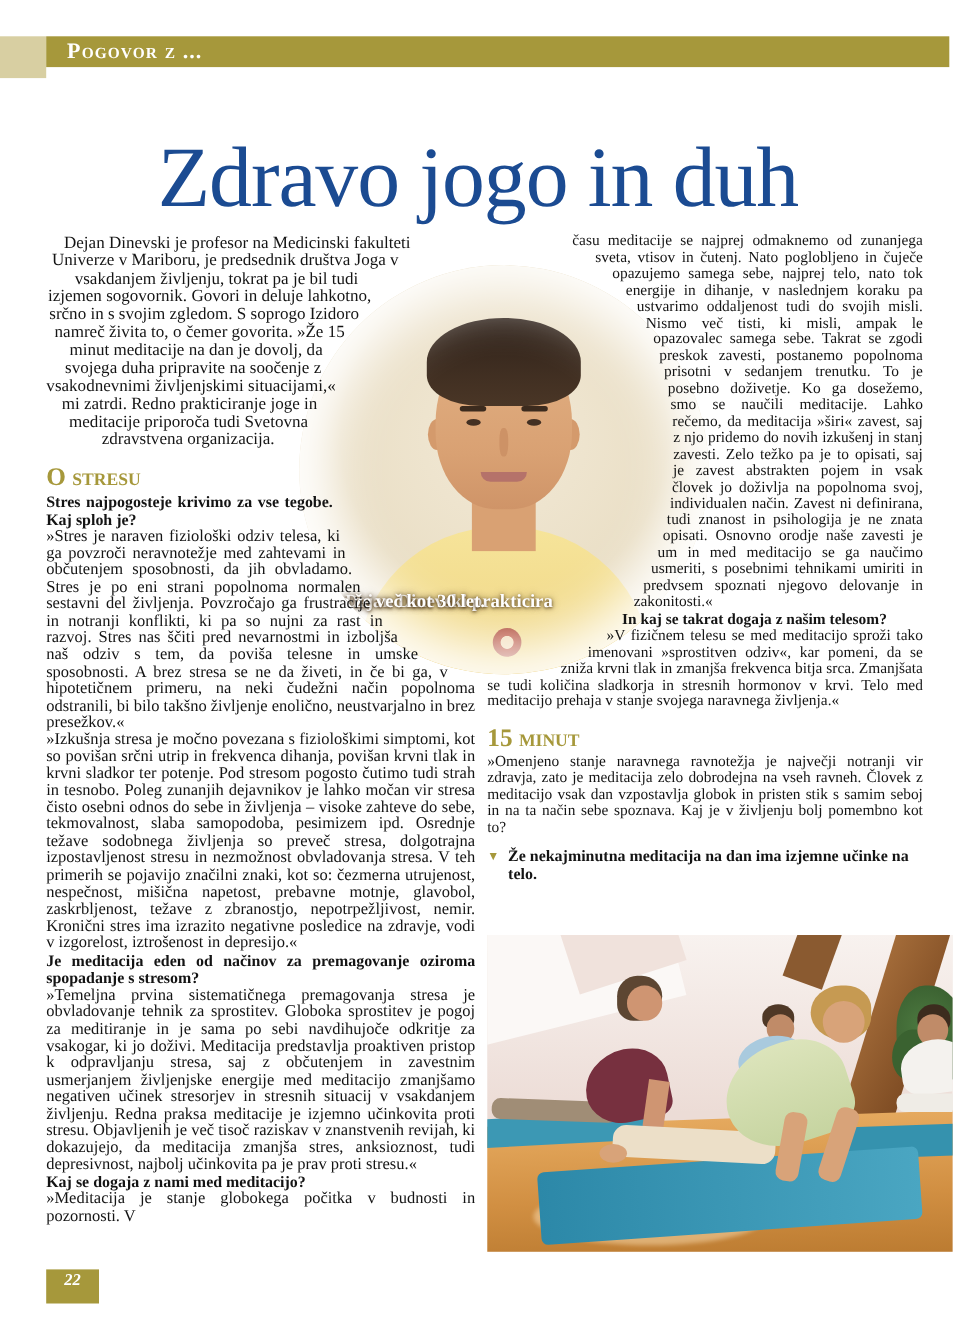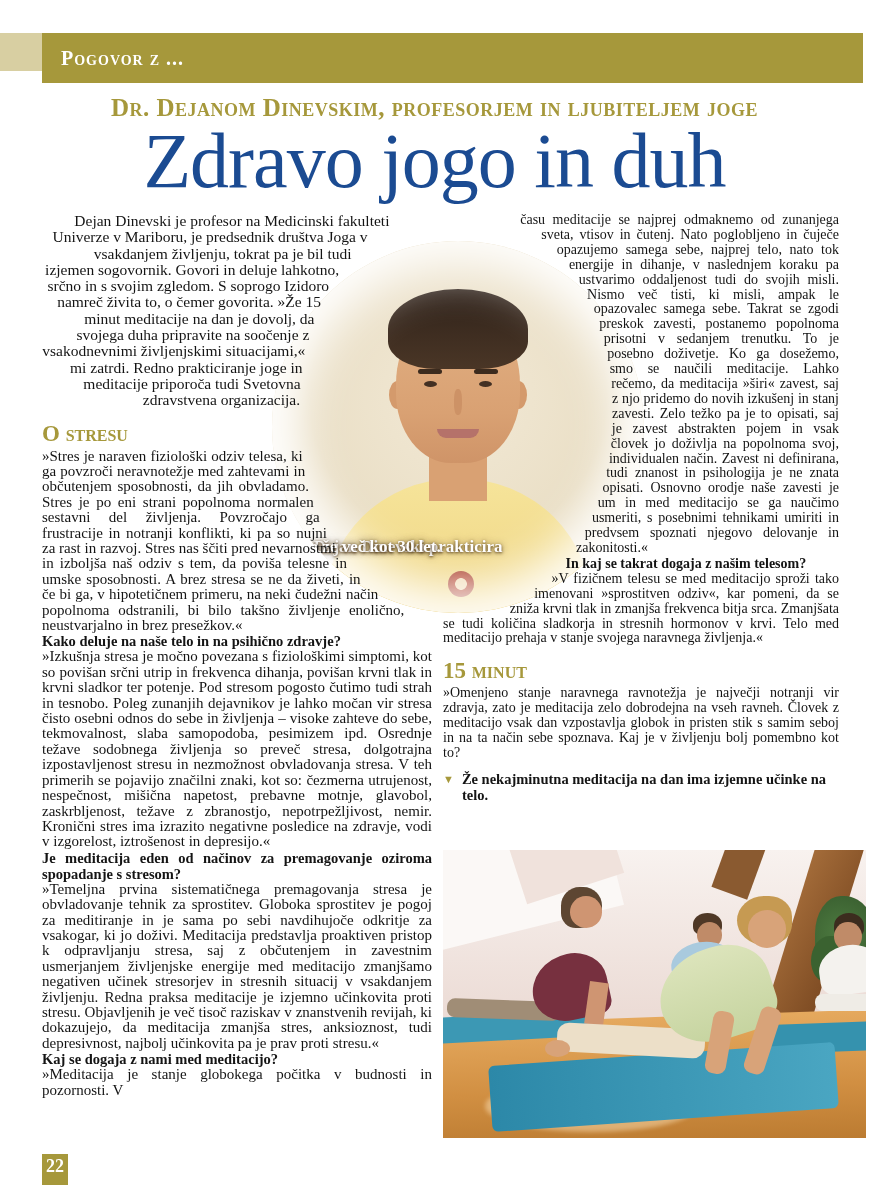--- a/index.html
+++ b/index.html
@@ -1,37 +1,37 @@
 <!DOCTYPE html>
 <html lang="sl"><head>
 <meta charset="utf-8">
 <style>
   html,body{margin:0;padding:0;background:#ffffff;}
   #page{position:relative;width:869px;height:1200px;background:#ffffff;overflow:hidden;
         font-family:"Liberation Serif", serif;color:#141414;}
 
   
   .tan-block{position:absolute;left:0;top:33px;width:42px;height:38px;background:#d8cfa2;}
-  .gold-band{position:absolute;left:42px;top:33px;width:821px;height:50px;background:#a6983b;
+  .gold-band{position:absolute;left:42px;top:33px;width:821px;height:28px;background:#a6983b;
              display:flex;align-items:center;}
   .kicker{font-variant:small-caps;font-weight:bold;font-size:20px;color:#ffffff;
           letter-spacing:1px;padding-left:19px;}
 
   
   .subtitle{position:absolute;left:0;right:0;top:94px;text-align:center;
             font-variant:small-caps;font-weight:bold;font-size:25px;color:#a6983b;letter-spacing:.5px;}
   .main-title{position:absolute;left:0;right:0;top:118px;text-align:center;
               font-size:78px;line-height:86px;color:#1b4b92;letter-spacing:-1px;}
 
   
   .col{position:absolute;top:213px;z-index:3;}
   .col-left{left:42px;width:390px;}
   .col-right{left:443px;width:396px;}
   .col p{margin:0;}
-  .intro{font-size:15.5px;line-height:16.3px;text-align:right;}
+  .intro{font-size:15.5px;line-height:16.3px;text-align:center;}
   .bodytx{font-size:15px;line-height:15.4px;text-align:justify;}
   .col-right .bodytx{font-size:14px;line-height:14.9px;}
   .question{font-weight:bold;font-size:14.5px;line-height:16px;margin-top:9px;text-align:justify;}
   .col-right .question{font-size:14px;}
   .gold-head{font-variant:small-caps;font-weight:bold;font-size:23px;line-height:25px;
              color:#a6983b;margin-top:12px;margin-bottom:3px;}
   .wrap-left{float:right;width:172px;height:395px;
              shape-outside:ellipse(150px 196px at 196px 199px);shape-margin:6px;}
   .wrap-right{float:left;width:210px;height:407px;
               shape-outside:ellipse(150px 196px at 13px 199px);shape-margin:6px;}
@@ -109,34 +109,33 @@
   .p3-foot{left:24%;top:66%;width:6%;height:6%;background:#d8a379;border-radius:50%;}
   .p3-torso{left:51%;top:34%;width:27%;height:32%;
             background:linear-gradient(180deg,#dce4bb,#c6d4a0);
             border-radius:55% 45% 30% 50%;transform:rotate(-18deg);}
   .p3-arm1{left:63%;top:56%;width:5%;height:22%;background:#d8a379;transform:rotate(10deg);border-radius:8px;}
   .p3-arm2{left:73%;top:54%;width:5%;height:24%;background:#d8a379;transform:rotate(18deg);border-radius:8px;}
   .p3-hair{left:69.5%;top:16%;width:13%;height:17%;background:#c69a52;border-radius:60% 50% 50% 60%;}
   .p3-head{left:72%;top:21%;width:9%;height:13%;background:#d8a379;border-radius:50%;}
 
   
-  .page-num{position:absolute;left:42px;top:1154px;width:26px;height:31px;background:#a6983b;
-            color:#ffffff;font-weight:bold;font-size:18px;display:flex;align-items:flex-start;
-            justify-content:center;padding-top:2px;box-sizing:border-box;z-index:4;}
+  .page-num{position:absolute;left:42px;top:1154px;width:48px;height:31px;background:#a6983b;
+            color:#ffffff;font-weight:bold;font-size:15px;display:flex;align-items:flex-start;
+            justify-content:center;padding-top:2px;box-sizing:border-box;z-index:4;font-style:italic;}
 </style>
 </head>
 <body>
 
 <div id="page">
 
   <div class="tan-block"></div>
   <div class="gold-band">
     <span class="kicker">Pogovor z ...</span>
   </div>
-  <div class="subtitle">Dr. Dejanom Dinevskim, profesorjem in ljubiteljem joge</div>
   <div class="main-title">Zdravo jogo in duh</div>
 
   <div class="portrait">
     <div class="pt-shirt"></div>
     <div class="pt-badge"></div>
     <div class="pt-neck"></div>
     <div class="pt-ear l"></div>
     <div class="pt-ear r"></div>
     <div class="pt-head"></div>
     <div class="pt-hair"></div>
@@ -150,22 +149,22 @@
     <div class="pt-caption">
       <div>Dr. Dejan Dinevski prakticira</div>
       <div>jogo že več kot 30 let.</div>
     </div>
   </div>
 
   <div class="col col-left">
     <div class="wrap-left"></div>
     <p class="intro">Dejan Dinevski je profesor na Medicinski fakulteti Univerze v Mariboru, je predsednik društva Joga v vsakdanjem življenju, tokrat pa je bil tudi izjemen sogovornik. Govori in deluje lahkotno, srčno in s svojim zgledom. S soprogo Izidoro namreč živita to, o čemer govorita. »Že 15 minut meditacije na dan je dovolj, da svojega duha pripravite na soočenje z vsakodnevnimi življenjskimi situacijami,« mi zatrdi. Redno prakticiranje joge in meditacije priporoča tudi Svetovna zdravstvena organizacija.</p>
     <div class="gold-head">O stresu</div>
+    <p class="question">Stres najpogosteje krivimo za vse tegobe. Kaj sploh je?</p>
     <p class="bodytx">»Stres je naraven fiziološki odziv telesa, ki ga povzroči neravnotežje med zahtevami in občutenjem sposobnosti, da jih obvladamo. Stres je po eni strani popolnoma normalen sestavni del življenja. Povzročajo ga frustracije in notranji konflikti, ki pa so nujni za rast in razvoj. Stres nas ščiti pred nevarnostmi in izboljša naš odziv s tem, da poviša telesne in umske sposobnosti. A brez stresa se ne da živeti, in če bi ga, v hipotetičnem primeru, na neki čudežni način popolnoma odstranili, bi bilo takšno življenje enolično, neustvarjalno in brez presežkov.«</p>
-    <p class="question">Kako deluje na naše telo in na psihično zdravje?</p>
     <p class="bodytx">»Izkušnja stresa je močno povezana s fiziološkimi simptomi, kot so povišan srčni utrip in frekvenca dihanja, povišan krvni tlak in krvni sladkor ter potenje. Pod stresom pogosto čutimo tudi strah in tesnobo. Poleg zunanjih dejavnikov je lahko močan vir stresa čisto osebni odnos do sebe in življenja – visoke zahteve do sebe, tekmovalnost, slaba samopodoba, pesimizem ipd. Osrednje težave sodobnega življenja so preveč stresa, dolgotrajna izpostavljenost stresu in nezmožnost obvladovanja stresa. V teh primerih se pojavijo značilni znaki, kot so: čezmerna utrujenost, nespečnost, mišična napetost, prebavne motnje, glavobol, zaskrbljenost, težave z zbranostjo, nepotrpežljivost, nemir. Kronični stres ima izrazito negativne posledice na zdravje, vodi v izgorelost, iztrošenost in depresijo.«</p>
     <p class="question">Je meditacija eden od načinov za premagovanje oziroma spopadanje s stresom?</p>
     <p class="bodytx">»Temeljna prvina sistematičnega premagovanja stresa je obvladovanje tehnik za sprostitev. Globoka sprostitev je pogoj za meditiranje in je sama po sebi navdihujoče odkritje za vsakogar, ki jo doživi. Meditacija predstavlja proaktiven pristop k odpravljanju stresa, saj z občutenjem in zavestnim usmerjanjem življenjske energije med meditacijo zmanjšamo negativen učinek stresorjev in stresnih situacij v vsakdanjem življenju. Redna praksa meditacije je izjemno učinkovita proti stresu. Objavljenih je več tisoč raziskav v znanstvenih revijah, ki dokazujejo, da meditacija zmanjša stres, anksioznost, tudi depresivnost, najbolj učinkovita pa je prav proti stresu.«</p>
     <p class="question">Kaj se dogaja z nami med meditacijo?</p>
     <p class="bodytx">»Meditacija je stanje globokega počitka v budnosti in pozornosti. V</p>
   </div>
 
   <div class="col col-right">
     <div class="wrap-right"></div>
     <p class="bodytx">času meditacije se najprej odmaknemo od zunanjega sveta, vtisov in čutenj. Nato poglobljeno in čuječe opazujemo samega sebe, najprej telo, nato tok energije in dihanje, v naslednjem koraku pa ustvarimo oddaljenost tudi do svojih misli. Nismo več tisti, ki misli, ampak le opazovalec samega sebe. Takrat se zgodi preskok zavesti, postanemo popolnoma prisotni v sedanjem trenutku. To je posebno doživetje. Ko ga dosežemo, smo se naučili meditacije. Lahko rečemo, da meditacija »širi« zavest, saj z njo pridemo do novih izkušenj in stanj zavesti. Zelo težko pa je to opisati, saj je zavest abstrakten pojem in vsak človek jo doživlja na popolnoma svoj, individualen način. Zavest ni definirana, tudi znanost in psihologija je ne znata opisati. Osnovno orodje naše zavesti je um in med meditacijo se ga naučimo usmeriti, s posebnimi tehnikami umiriti in predvsem spoznati njegovo delovanje in zakonitosti.«</p>

